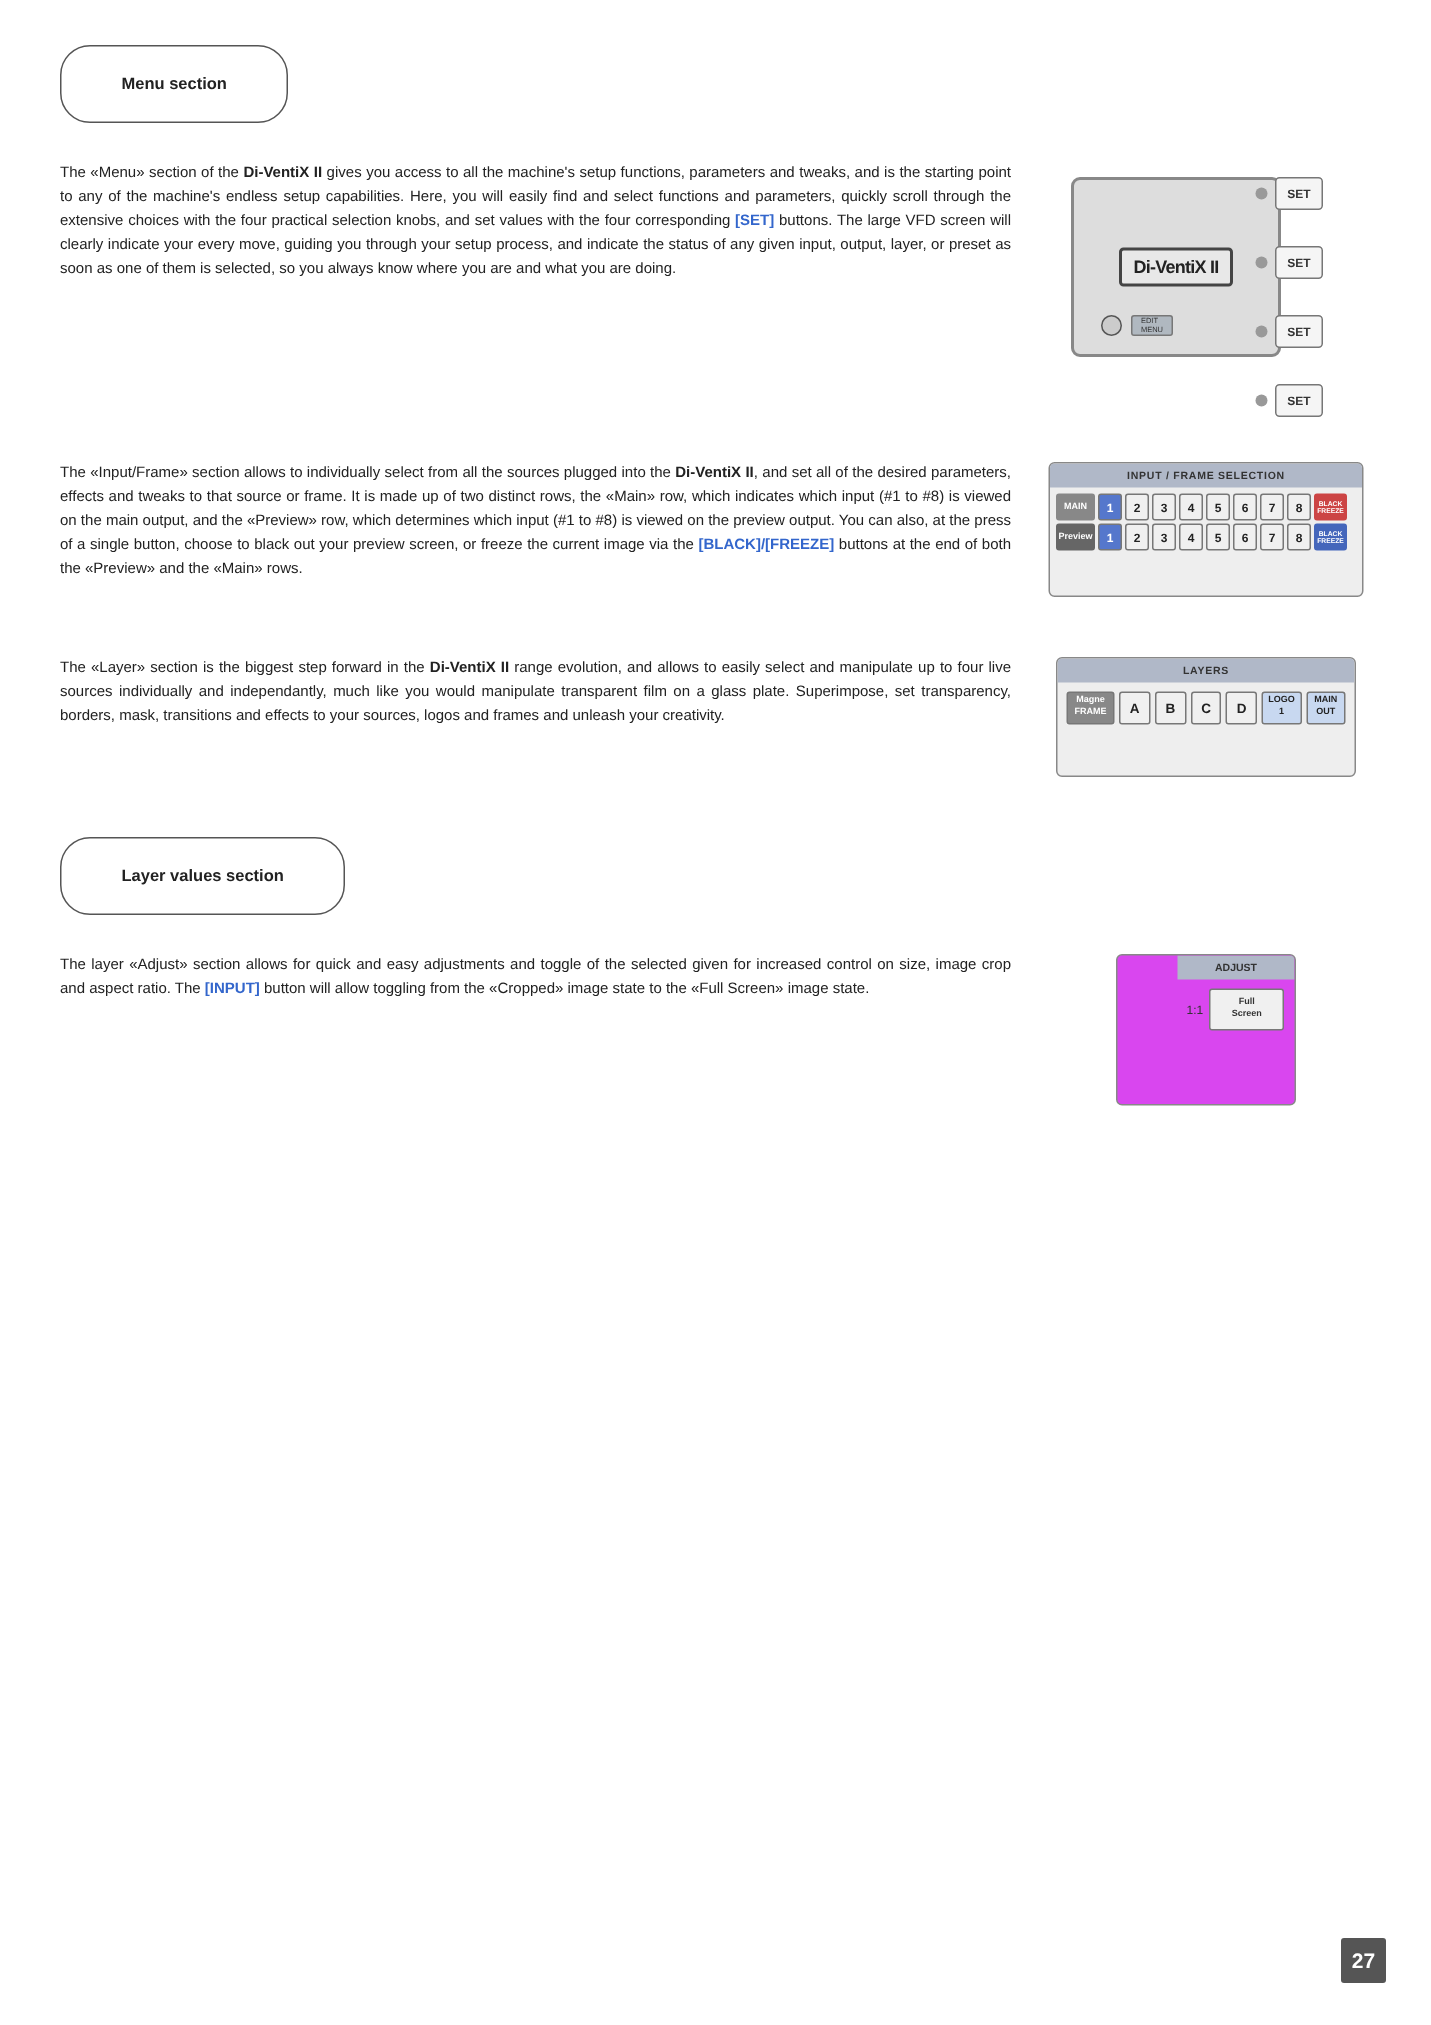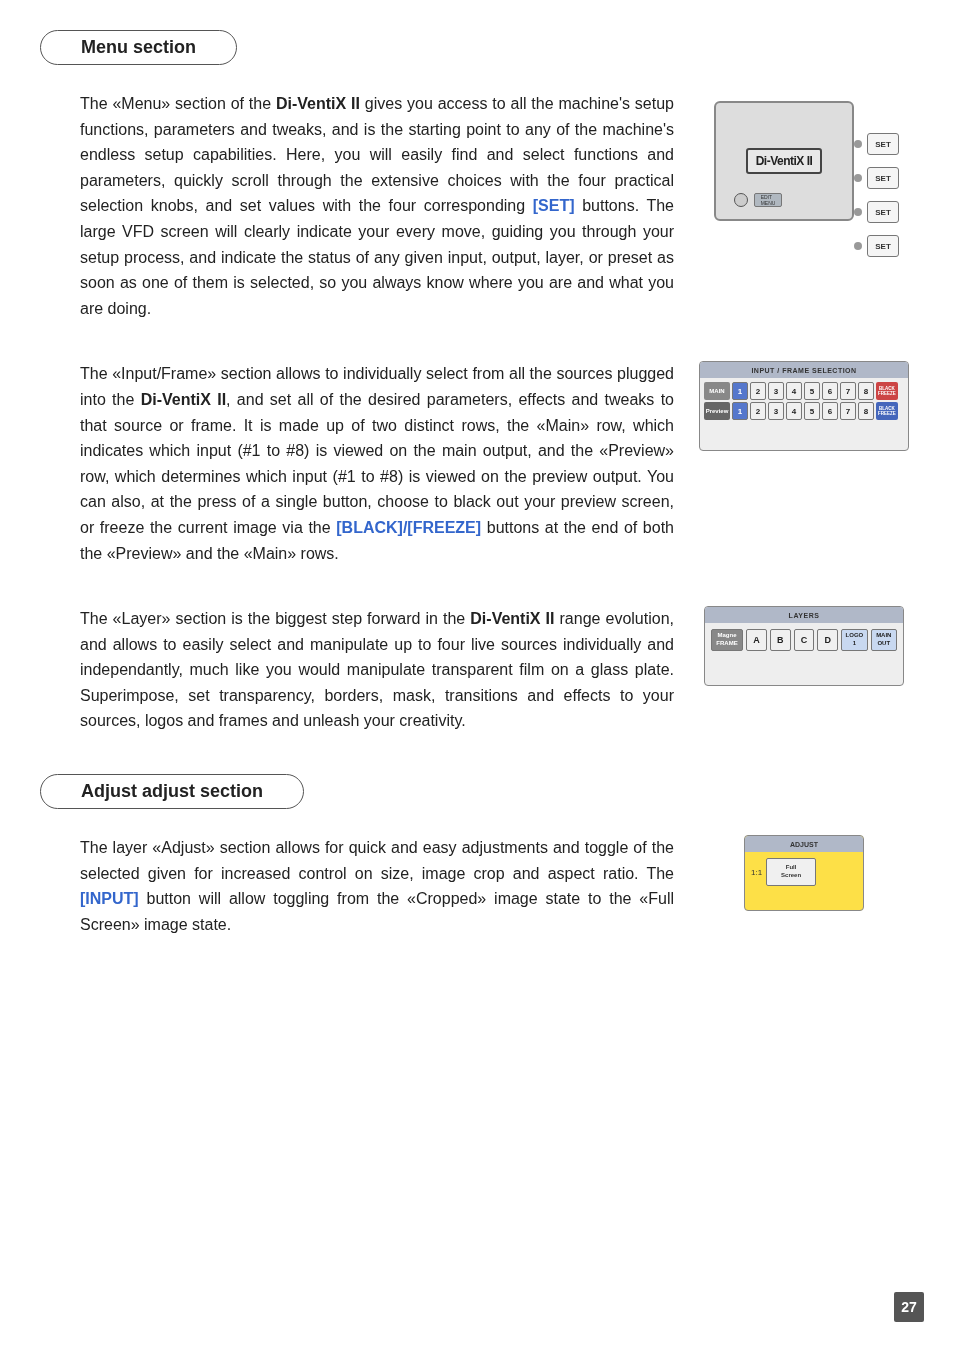--- a/index.html
+++ b/index.html
@@ -13,39 +13,38 @@
       color: #222;
     }
     .page {
       padding: 30px 40px 40px 40px;
       max-width: 954px;
     }
     .section-header {
       display: inline-block;
       border: 1.5px solid #555;
       border-radius: 20px;
-      padding: 6px 40px;
-      font-weight: bold;
-      font-size: 18px;
+      padding: 19px 40px;
+      font-weight: bold;
+      font-size: 11px;
       margin-bottom: 16px;
       background: #fff;
     }
     .section-block {
       display: flex;
       flex-direction: row;
       margin-bottom: 40px;
       gap: 20px;
       align-items: flex-start;
     }
     .section-text {
       flex: 1;
       line-height: 1.6;
-      font-size: 16px;
+      font-size: 10px;
       text-align: justify;
-      margin-left: 40px;
     }
     .section-image {
       flex: 0 0 220px;
       display: flex;
       align-items: center;
       justify-content: center;
     }
     .bold { font-weight: bold; }
     .bracket-blue { color: #3366cc; }
     .section-title-wrap {
@@ -66,26 +65,25 @@
       background: #ddd;
       position: absolute;
       left: 10px;
       top: 10px;
       display: flex;
       align-items: center;
       justify-content: center;
     }
     .set-buttons {
       position: absolute;
-      right: 5px;
+      right: 22px;
       top: 10px;
       display: flex;
       flex-direction: column;
-      gap: 12px;
-      margin-top: 32px;
+      gap: 24px;
     }
     .set-btn {
       width: 32px;
       height: 22px;
       border: 1.5px solid #777;
       border-radius: 3px;
       background: #f5f5f5;
       display: flex;
       align-items: center;
       justify-content: center;
@@ -257,26 +255,27 @@
     }
     .layer-btn.main-out {
       width: 28px;
       font-size: 6px;
       background: #c8d8f0;
     }
 
     
     .adjust-device {
       width: 120px;
-      height: 76px;
+      height: 101px;
       border: 1.5px solid #888;
       border-radius: 4px;
-      background: #fde047;
+      background: #d946ef;
       position: relative;
       overflow: hidden;
+      padding-left: 40px;
     }
     .adjust-header {
       background: #b0b8c8;
       height: 16px;
       display: flex;
       align-items: center;
       justify-content: center;
       font-size: 7px;
       font-weight: bold;
       color: #333;
@@ -428,21 +427,21 @@
             <div class="layer-btn logo" style="font-size:6px; text-align:center; line-height:1.3;">LOGO<br>1</div>
             <div class="layer-btn main-out" style="font-size:6px; text-align:center; line-height:1.3;">MAIN<br>OUT</div>
           </div>
         </div>
       </div>
     </div>
   </div>
 
   <div class="section-wrapper">
     <div class="section-title-wrap">
-      <span class="section-header">Adjust adjust section</span>
+      <span class="section-header">Layer values section</span>
     </div>
     <div class="section-block">
       <div class="section-text">
         <span>The layer «Adjust» section allows for quick and easy adjustments and toggle of the selected given for increased control on size, image crop and aspect ratio. The </span><span class="bracket-blue bold">[INPUT]</span><span> button will allow toggling from the «Cropped» image state to the «Full Screen» image state.</span>
       </div>
       <div class="section-image">
         <div class="adjust-device">
           <div class="adjust-header">ADJUST</div>
           <div class="adjust-body">
             <span class="adjust-num">1:1</span>

